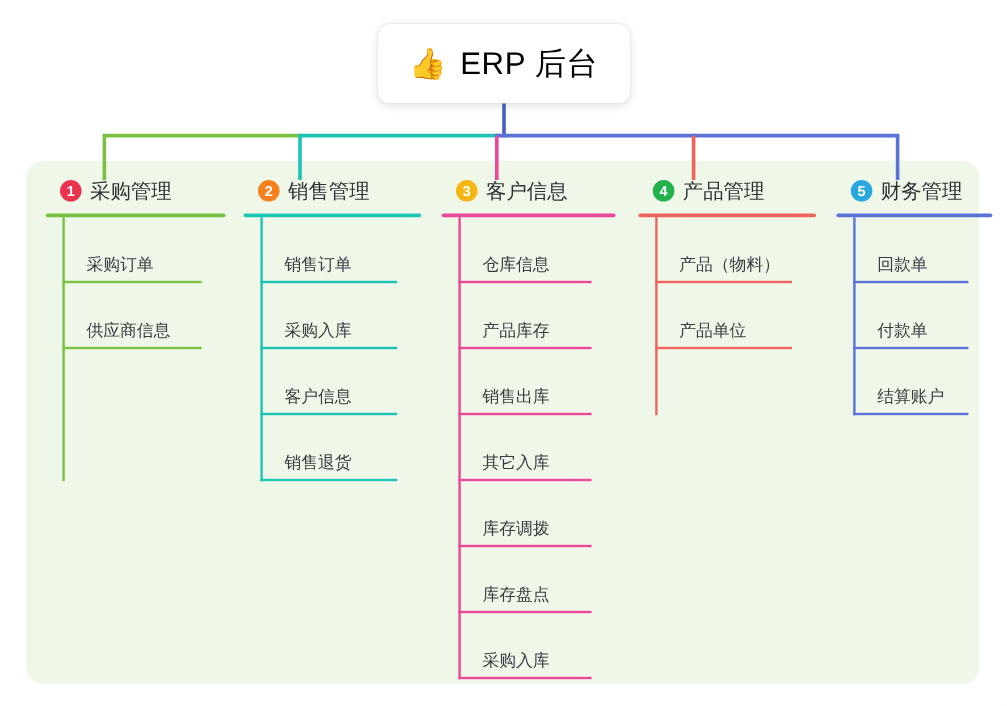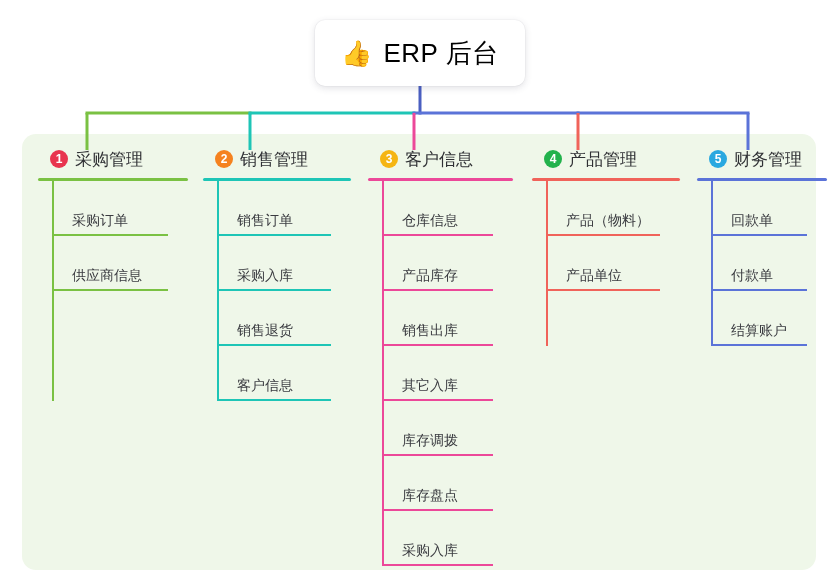--- a/index.html
+++ b/index.html
@@ -190,25 +190,25 @@
           <div class="spine" style="background: rgb(30, 197, 182); height: 220px;"></div>
           <div class="leaf">
             <span class="leaf-label">销售订单</span>
             <div class="leaf-underline" style="background: rgb(30, 197, 182); width: 114px;"></div>
           </div>
           <div class="leaf">
             <span class="leaf-label">采购入库</span>
             <div class="leaf-underline" style="background: rgb(30, 197, 182); width: 114px;"></div>
           </div>
           <div class="leaf">
+            <span class="leaf-label">客户信息</span>
+            <div class="leaf-underline" style="background: rgb(30, 197, 182); width: 114px;"></div>
+          </div>
+          <div class="leaf">
             <span class="leaf-label">销售退货</span>
-            <div class="leaf-underline" style="background: rgb(30, 197, 182); width: 114px;"></div>
-          </div>
-          <div class="leaf">
-            <span class="leaf-label">客户信息</span>
             <div class="leaf-underline" style="background: rgb(30, 197, 182); width: 114px;"></div>
           </div>
         </div>
       </div>
       <div class="column" style="left: 368px; width: 145px;">
         <div class="col-head">
           <span class="badge" style="background: rgb(245, 181, 19);">3</span>
           <span class="col-title">客户信息</span>
         </div>
         <div class="col-underline" style="background: rgb(236, 72, 153); width: 145px;"></div>

